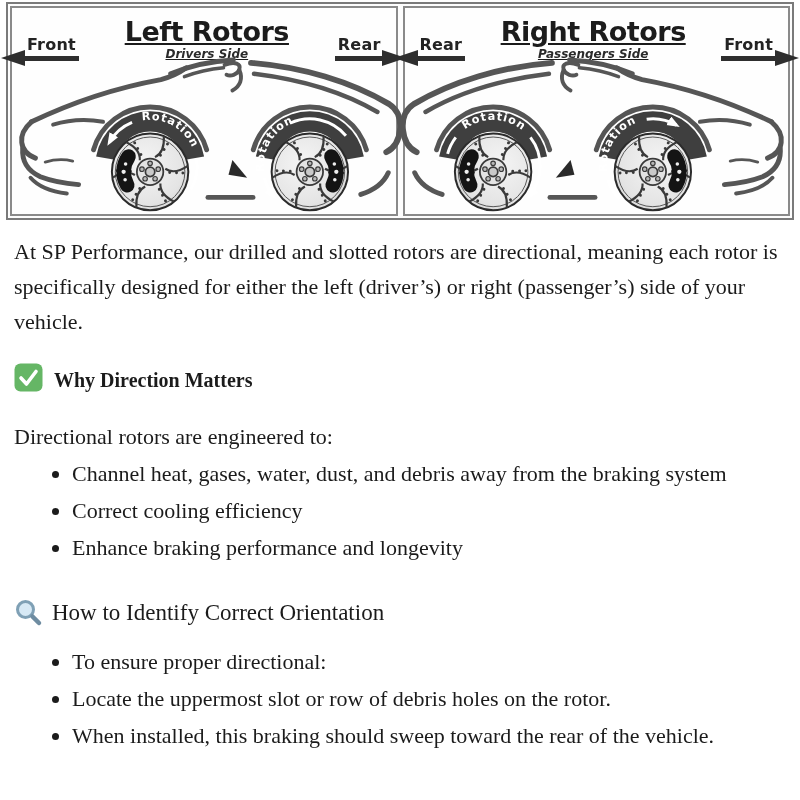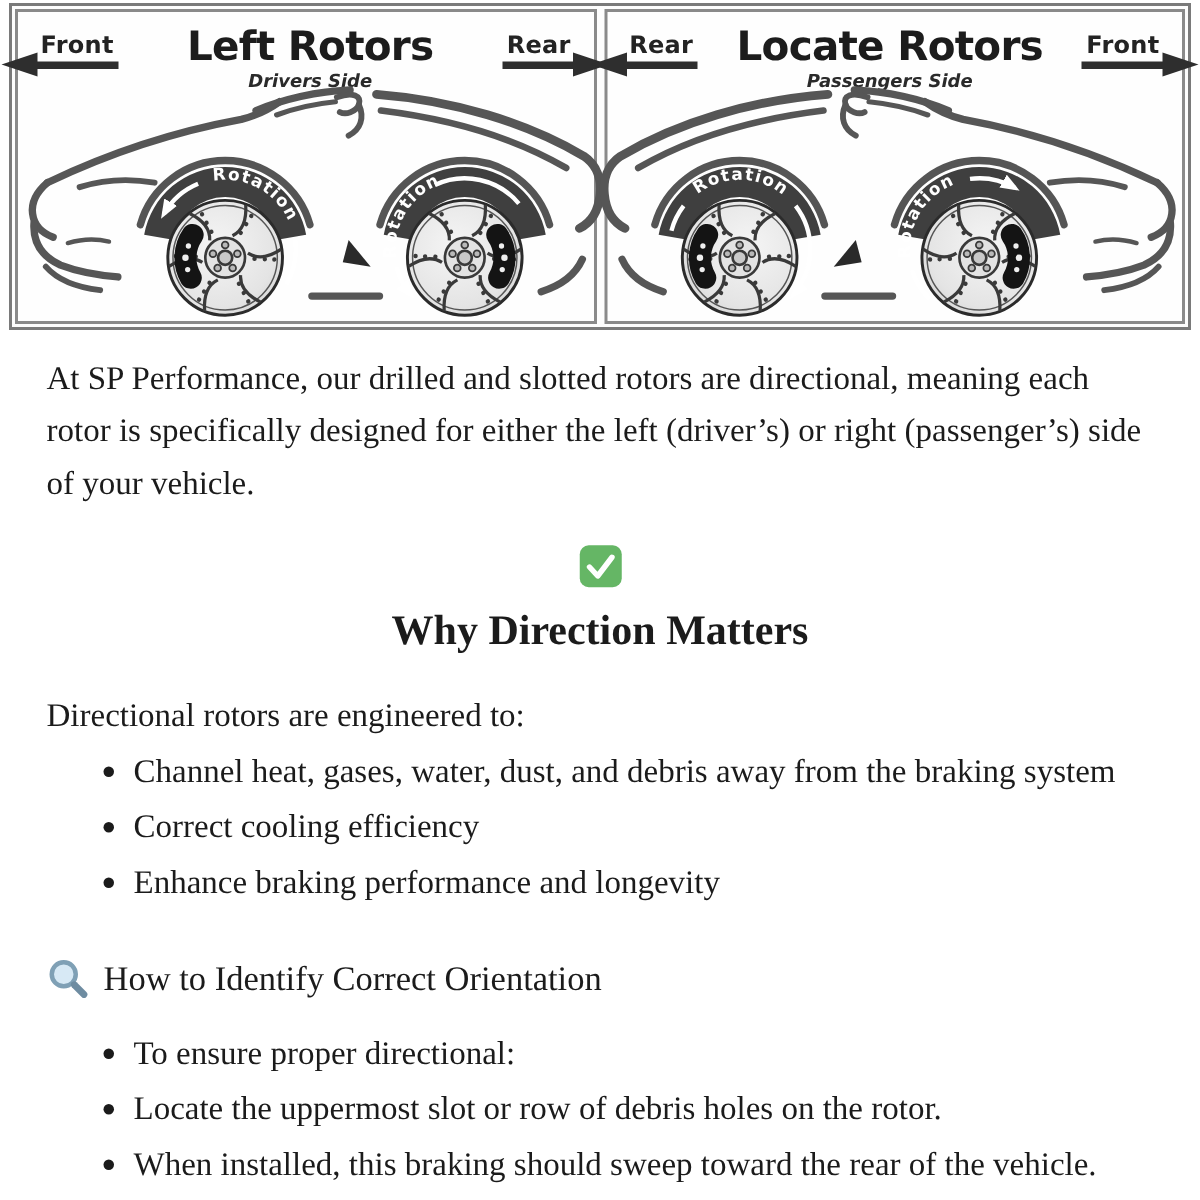--- a/index.html
+++ b/index.html
@@ -20,21 +20,21 @@
   .panel{
     flex:1;
     border:2px solid #8a8a8a;
     background:#fefefe;
     position:relative;
     box-sizing:border-box;
   }
   .panel-header{
     display:flex;
     justify-content:space-between;
-    align-items:flex-start;
+    align-items:flex-end;
     padding:9px 12px 0 12px;
     font-family:"DejaVu Sans","Liberation Sans",sans-serif;
   }
   .dir{
     position:relative;
     font-weight:bold;
     font-size:16px;
     color:#232323;
     padding:0 3px 2px 3px;
     border-bottom:5px solid #2e2e2e;
@@ -43,21 +43,21 @@
   }
   .tri{
     position:absolute;
     width:0;height:0;
     border-top:8px solid transparent;
     border-bottom:8px solid transparent;
     bottom:-10px;
   }
   .tri-left{left:-23px;border-right:24px solid #2e2e2e;}
   .tri-right{right:-23px;border-left:24px solid #2e2e2e;}
-  .title-stack{text-align:center;margin-top:1px;}
+  .title-stack{text-align:center;margin-top:1px;text-decoration:underline;}
   .panel-title{
     font-size:27px;
     font-weight:bold;
     color:#1c1c1c;
     line-height:1.05;
     letter-spacing:-0.5px;
   }
   .panel-subtitle{
     font-size:12px;
     font-weight:bold;
@@ -65,30 +65,28 @@
     color:#2a2a2a;
     margin-top:1px;
   }
   .art{
     position:absolute;
     left:0;top:0;width:100%;height:100%;
     pointer-events:none;
   }
 
   
-  .content{padding:0 31px;font-size:22px;line-height:35px;}
+  .content{padding:0 14px;font-size:22px;line-height:35px;}
   .intro{margin:14px 0 0;}
   .h-why{
     margin:24px 0 0;
-    font-size:28px;
-    font-weight:bold;
-    display:flex;
-    align-items:center;
+    font-size:20px;
+    font-weight:bold;
+    display:flex;
     gap:11px;
-    flex-direction:column;
   }
   .h-identify{
     margin:30px 0 14px;
     font-size:23px;
     font-weight:normal;
     display:flex;
     align-items:center;
     gap:8px;
   }
   .lead{margin:21px 0 0;}
@@ -118,21 +116,21 @@
     </div>
   </div>
 
   <div class="panel">
     <div class="panel-header">
       <span class="dir">
         <span class="tri tri-left"></span>
         <span>Rear</span>
       </span>
       <span class="title-stack">
-        <div class="panel-title">Locate Rotors</div>
+        <div class="panel-title">Right Rotors</div>
         <div class="panel-subtitle">Passengers Side</div>
       </span>
       <span class="dir">
         <span>Front</span>
         <span class="tri tri-right"></span>
       </span>
     </div>
   </div>
 
   <svg class="art" viewBox="0 0 800 218" preserveAspectRatio="none">

